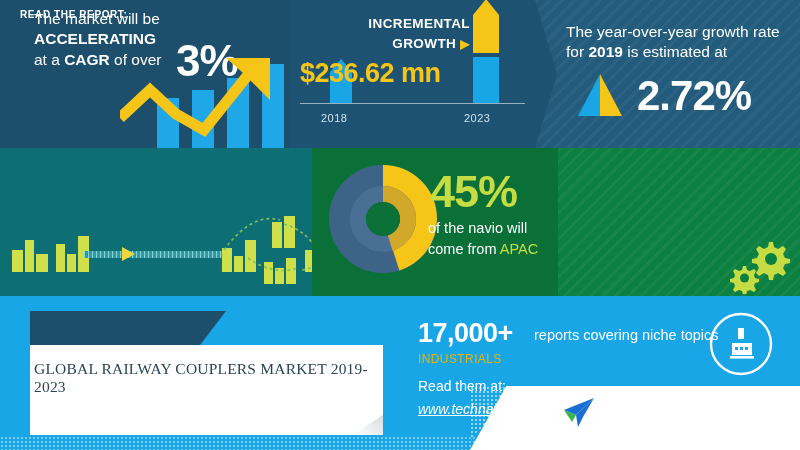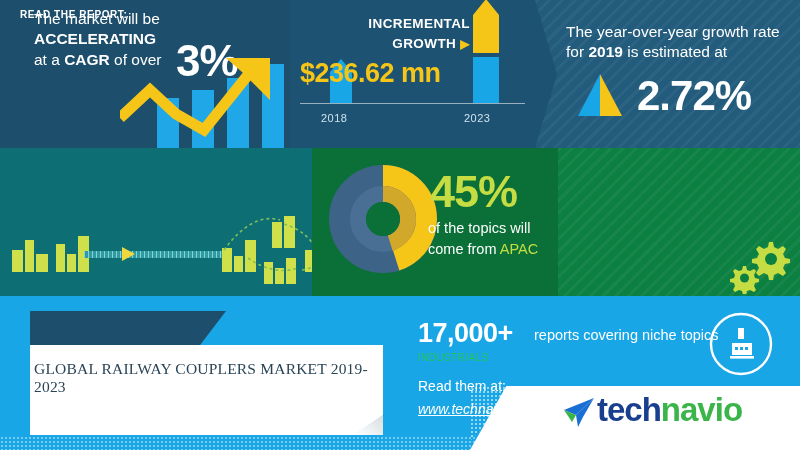--- a/index.html
+++ b/index.html
@@ -120,21 +120,21 @@
     font-family:"Liberation Serif",serif;font-size:15.5px;color:#2a4456;
     letter-spacing:.2px;}
   #card-fold{position:absolute;left:354px;top:415px;width:29px;height:20px;
     background:linear-gradient(225deg,#d8dde0 0%,#eef1f3 55%,#ffffff 100%);
     clip-path:polygon(100% 0,100% 100%,0 100%);}
 
   
   #stat-count{position:absolute;left:418px;top:318px;font-size:27px;font-weight:bold;
     color:#fff;letter-spacing:-.5px;}
   #stat-caption{position:absolute;left:534px;top:327px;font-size:14.5px;color:#fff;}
-  #stat-sector{position:absolute;left:418px;top:352px;font-size:10px;color:#22c55e;
+  #stat-sector{position:absolute;left:418px;top:352px;font-size:12px;color:#eab308;
     letter-spacing:.4px;}
   #read-them{position:absolute;left:418px;top:378px;font-size:14px;color:#fff;}
   #site-url{position:absolute;left:418px;top:401px;font-size:14px;color:#fff;
     font-style:italic;text-decoration:underline;}
   #industrial-badge{position:absolute;left:708px;top:311px;width:66px;height:66px;}
 
   
   #logo-block{position:absolute;left:470px;top:386px;width:330px;height:64px;
     background:#fff;clip-path:polygon(11% 0,100% 0,100% 100%,0 100%);}
   #logo-dots{position:absolute;left:470px;top:386px;width:120px;height:64px;
@@ -255,21 +255,21 @@
     <circle cx="54" cy="54" r="43" fill="none" stroke="#3d6487" stroke-width="22"></circle>
     <circle cx="54" cy="54" r="43" fill="none" stroke="#f5c518" stroke-width="22" stroke-dasharray="121.6 148.6" transform="rotate(-90 54 54)"></circle>
 
     <circle cx="54" cy="54" r="25" fill="none" stroke="#4a6f94" stroke-width="16"></circle>
     <circle cx="54" cy="54" r="25" fill="none" stroke="#d1a82a" stroke-width="16" stroke-dasharray="70.7 86.4" transform="rotate(-90 54 54)"></circle>
     <circle cx="54" cy="54" r="17" fill="#0a7038"></circle>
   </svg>
 
   <div id="apac-value">45%</div>
   <div class="hl" id="apac-text">
-    <span>of the topics will</span><br>
+    <span>of the navio will</span><br>
     <span>come from </span><span class="em">APAC</span>
   </div>
 
   <div class="panel" id="panel-drivers">
     <div class="stripes"></div>
   </div>
 
   <svg id="gears" viewBox="0 0 68 56">
     <g fill="#c5dd43">
       <path d="M44,4 l4,0 l1,5 l4,2 l5,-3 l3,3 l-3,5 l2,4 l5,1 l0,4 l-5,1 l-2,4 l3,5 l-3,3 l-5,-3 l-4,2 l-1,5 l-4,0 l-1,-5 l-4,-2 l-5,3 l-3,-3 l3,-5 l-2,-4 l-5,-1 l0,-4 l5,-1 l2,-4 l-3,-5 l3,-3 l5,3 l4,-2 Z"></path>
@@ -305,17 +305,14 @@
     <rect x="37" y="36" width="3" height="3" fill="#18a6e6"></rect>
   </svg>
 
   <div id="logo-block"></div>
   <div id="logo-dots"></div>
   <svg id="logo-plane" viewBox="0 0 34 30">
     <path d="M34,0 L4,12 L16,17 Z" fill="#1a6fd4"></path>
     <path d="M34,0 L16,17 L18,29 L23,19 Z" fill="#1a6fd4"></path>
     <path d="M4,12 L16,17 L12,24 Z" fill="#3ab54a"></path>
   </svg>
-  <div id="logo-word">
-    <span class="a">tech</span><span class="b">navio</span>
-  </div>
 
 </div>
 
 </body></html>

